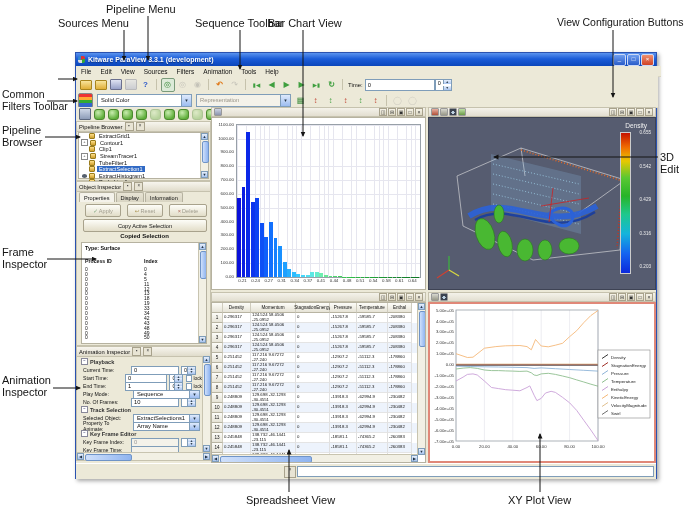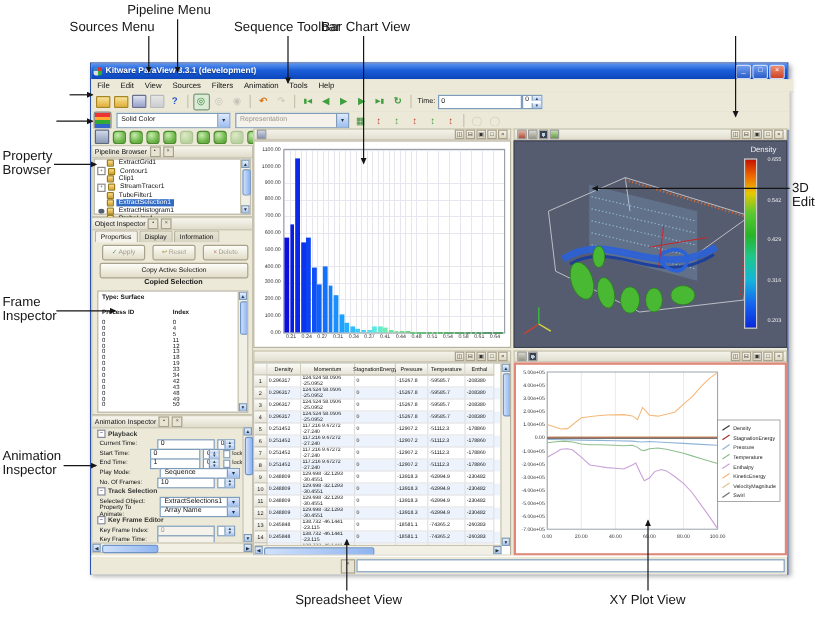--- a/index.html
+++ b/index.html
@@ -132,21 +132,24 @@
     <line x1="53" y1="388" x2="80" y2="388" stroke="#151515" stroke-width="1" marker-end="url(#ah)"></line>
     <line x1="658" y1="157" x2="494" y2="157" stroke="#151515" stroke-width="1" marker-end="url(#ah)"></line>
     <line x1="289" y1="492" x2="289" y2="450" stroke="#151515" stroke-width="1" marker-end="url(#ah)"></line>
     <line x1="540" y1="492" x2="540" y2="434" stroke="#151515" stroke-width="1" marker-end="url(#ah)"></line>
   </svg>
 
   <div class="ann" style="left:106px;top:3px;">Pipeline Menu</div>
   <div class="ann" style="left:58px;top:17px;">Sources Menu</div>
   <div class="ann" style="left:195px;top:17px;">Sequence Toolbar</div>
   <div class="ann" style="left:268px;top:17px;">Bar Chart View</div>
-  <div class="ann" style="left:2px;top:124px;">Property
+  <div class="ann" style="left:557px;top:17px;font-size:10.5px;">View Configuration Buttons</div>
+  <div class="ann" style="left:2px;top:89px;width:76px;font-size:10.5px;">Common
+Filters Toolbar</div>
+  <div class="ann" style="left:2px;top:124px;">Pipeline
 Browser</div>
   <div class="ann" style="left:2px;top:246px;">Frame
 Inspector</div>
   <div class="ann" style="left:2px;top:374px;">Animation
 Inspector</div>
   <div class="ann" style="left:660px;top:151px;">3D Edit</div>
   <div class="ann" style="left:246px;top:494px;">Spreadsheet View</div>
   <div class="ann" style="left:508px;top:494px;">XY Plot View</div>
 
   <div id="appwin">

